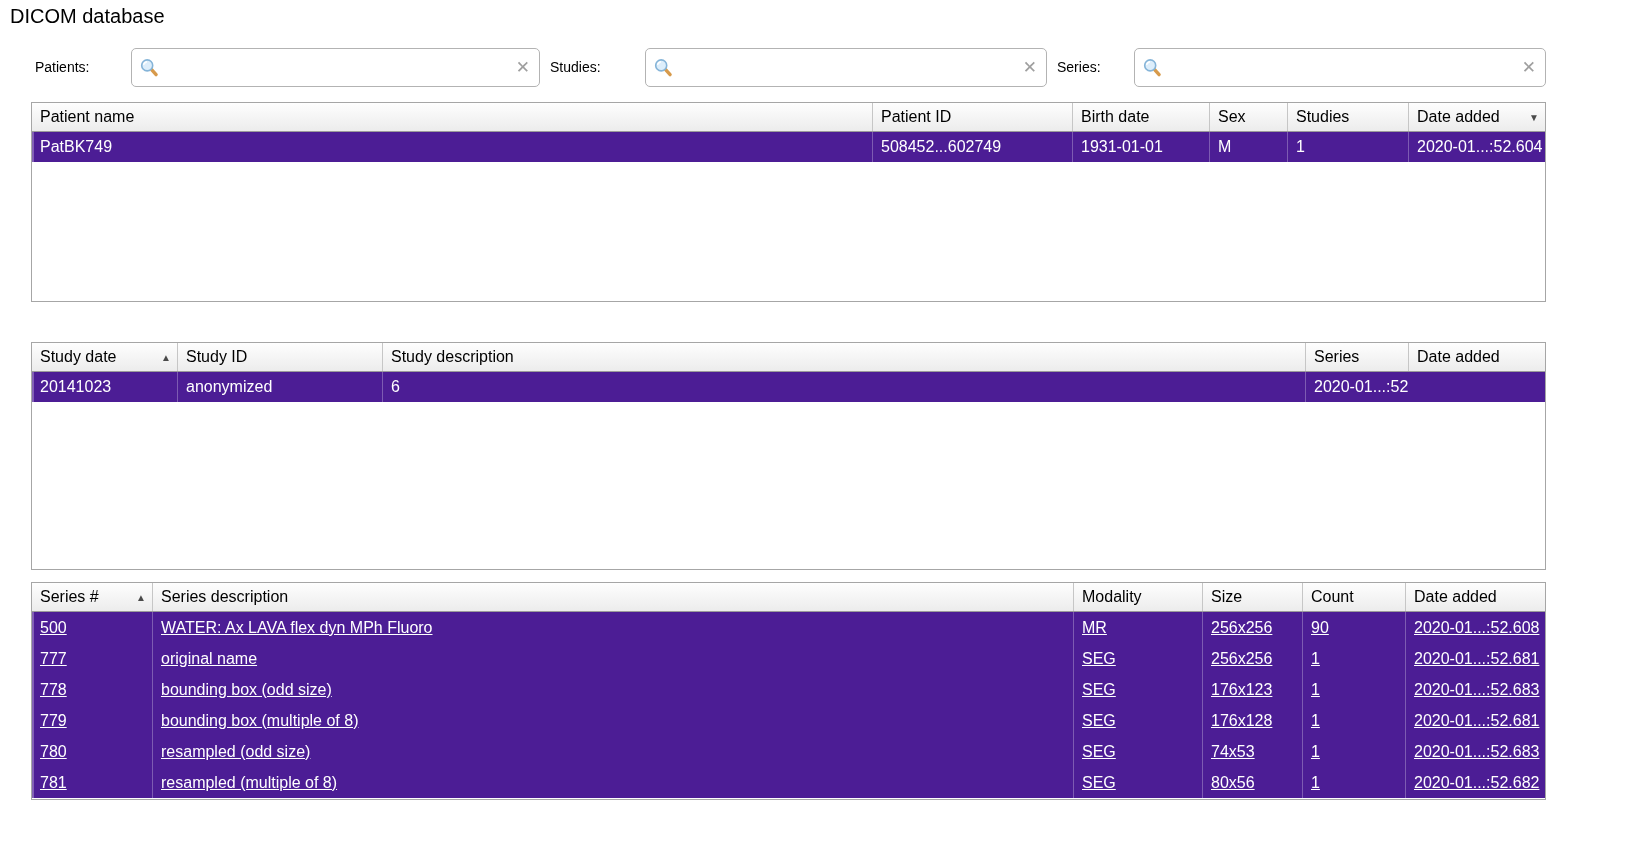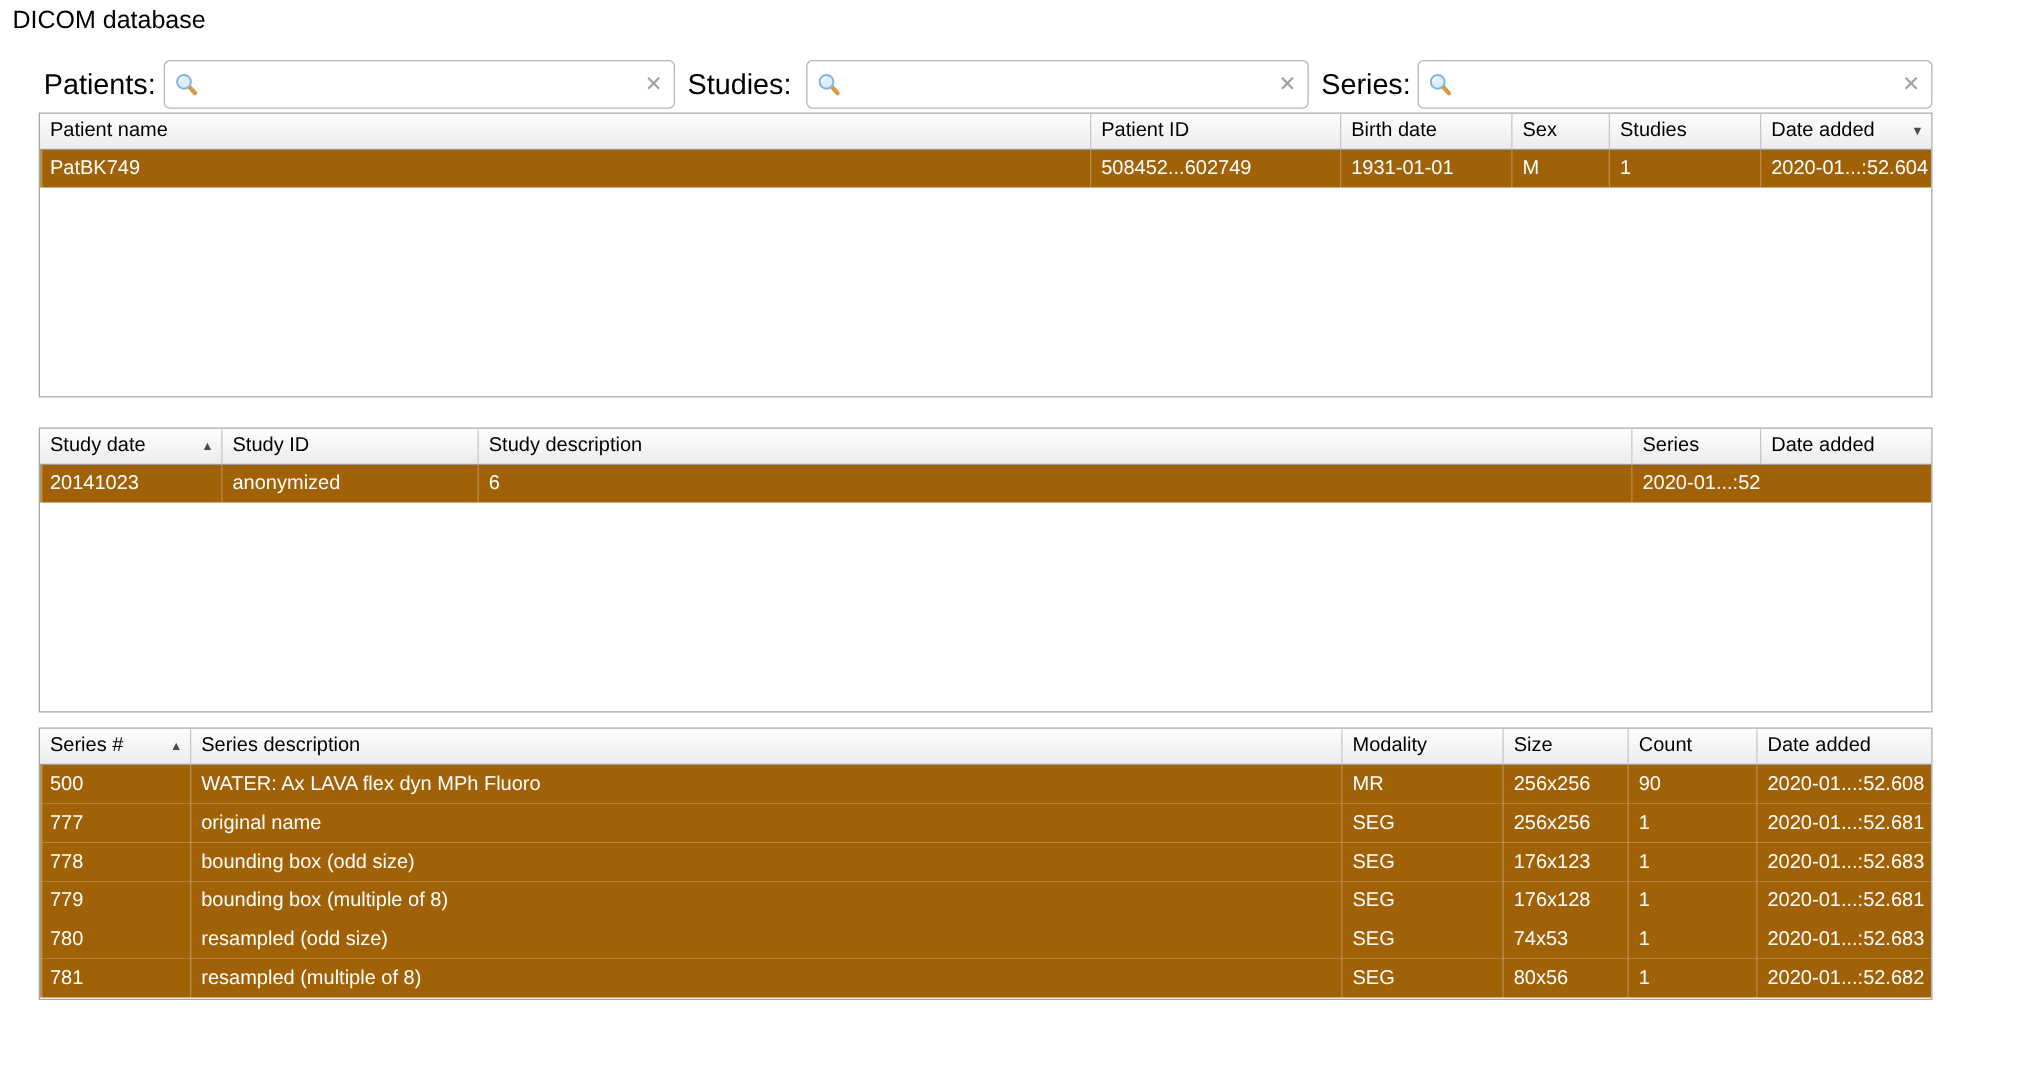--- a/index.html
+++ b/index.html
@@ -7,21 +7,21 @@
   body {
     width:1632px; height:860px; position:relative; overflow:hidden;
     font-family:"Liberation Sans","DejaVu Sans",sans-serif; color:#000;
   }
   .abs { position:absolute; }
 
   
   .page-title { left:10px; top:5px; font-size:20px; font-weight:500; }
 
   
-  .flabel { top:48px; height:39px; line-height:39px; font-size:23px; font-weight:500; }
+  .flabel { top:48px; height:39px; line-height:39px; font-size:14px; font-weight:500; }
   .sbox {
     top:48px; height:39px; background:#fff;
     border:1px solid #b3b3b3; border-radius:5px;
     display:flex; align-items:center;
   }
   .sbox input {
     flex:1; min-width:0; border:none; outline:none; background:transparent;
     font-family:inherit; font-size:15px; height:100%; padding:0 4px;
   }
   .mag { margin-left:7px; flex:0 0 auto; }
@@ -29,21 +29,21 @@
     flex:0 0 auto; margin-right:9px; border:none; background:transparent;
     color:#9f9f9f; font-size:17px; line-height:1; cursor:default;
     font-family:inherit; padding:0;
   }
 
   
   .dtable {
     position:absolute; left:31px; width:1515px; background:#fff;
     border:1px solid #a6a6a6; font-size:16px; overflow:hidden;
   }
-  #patients-table { top:90px; height:228px; }
+  #patients-table { top:102px; height:200px; }
   #studies-table  { top:342px; height:228px; }
   #series-table   { top:582px; height:218px; }
 
   .thead {
     display:grid; height:29px;
     background:linear-gradient(#fefefe,#ececec);
     border-bottom:1px solid #9b9b9b;
   }
   .th {
     display:flex; align-items:center; padding:0 6px 0 8px;
@@ -51,27 +51,27 @@
     font-weight:500;
   }
   .th:last-child { border-right:none; }
   .sort { margin-left:auto; padding-left:4px; font-size:10px; color:#4a4a4a; }
 
   .tr { display:grid; align-items:stretch; }
   .cols-patients { grid-template-columns:841px 200px 137px 78px 121px 1fr; }
   .cols-studies  { grid-template-columns:146px 205px 923px 103px 1fr; }
   .cols-series   { grid-template-columns:121px 921px 129px 100px 103px 1fr; }
   .t-patients .tr, .t-studies .tr { height:30px; }
-  .t-series .tr { height:31px; }
+  .t-series .tr { height:31px;text-decoration:underline; }
 
   .td {
     display:flex; align-items:center; padding:0 4px 0 8px;
     white-space:nowrap; overflow:hidden;
   }
-  .tr.selected { background:#a16207; color:#fff; box-shadow:inset 2px 0 0 rgba(255,255,255,.30); }
+  .tr.selected { background:#4c1d95; color:#fff; box-shadow:inset 2px 0 0 rgba(255,255,255,.30); }
   .tr.selected .td { border-right:1px solid rgba(255,255,255,.28); }
   .tr.selected .td:last-child { border-right:none; }
 </style>
 </head>
 <body>
 
 <div class="abs page-title">DICOM database</div>
 
 <div class="abs flabel" style="left:35px;">Patients:</div>
 <div class="abs sbox" style="left:131px;width:409px;">

